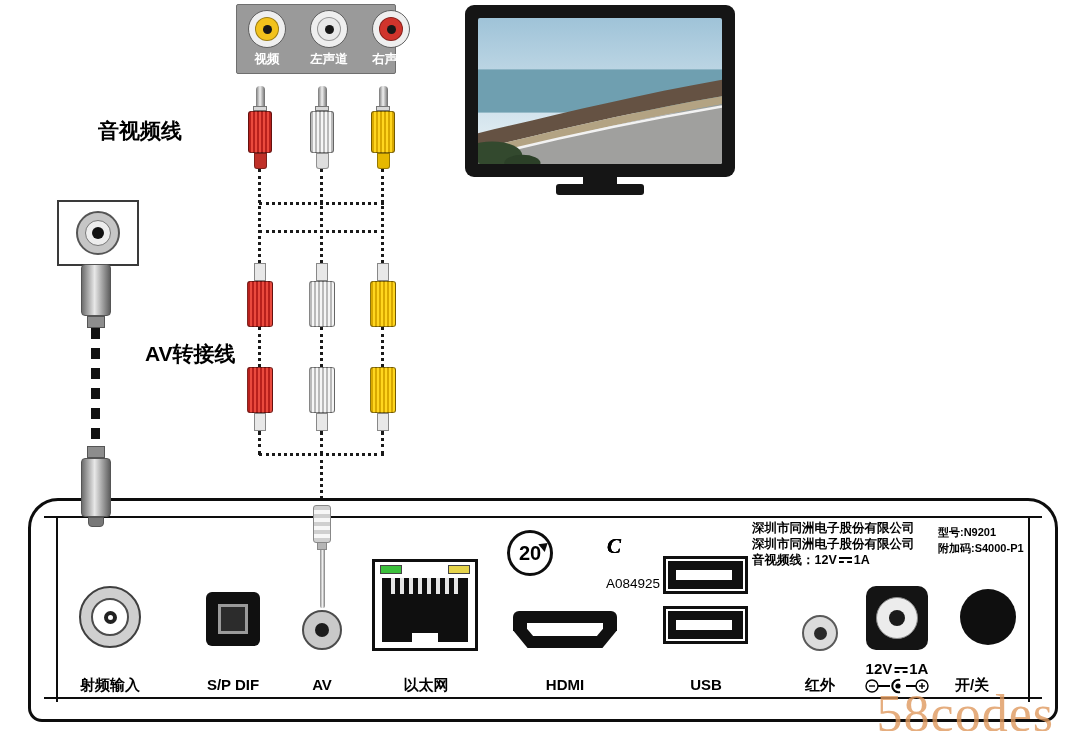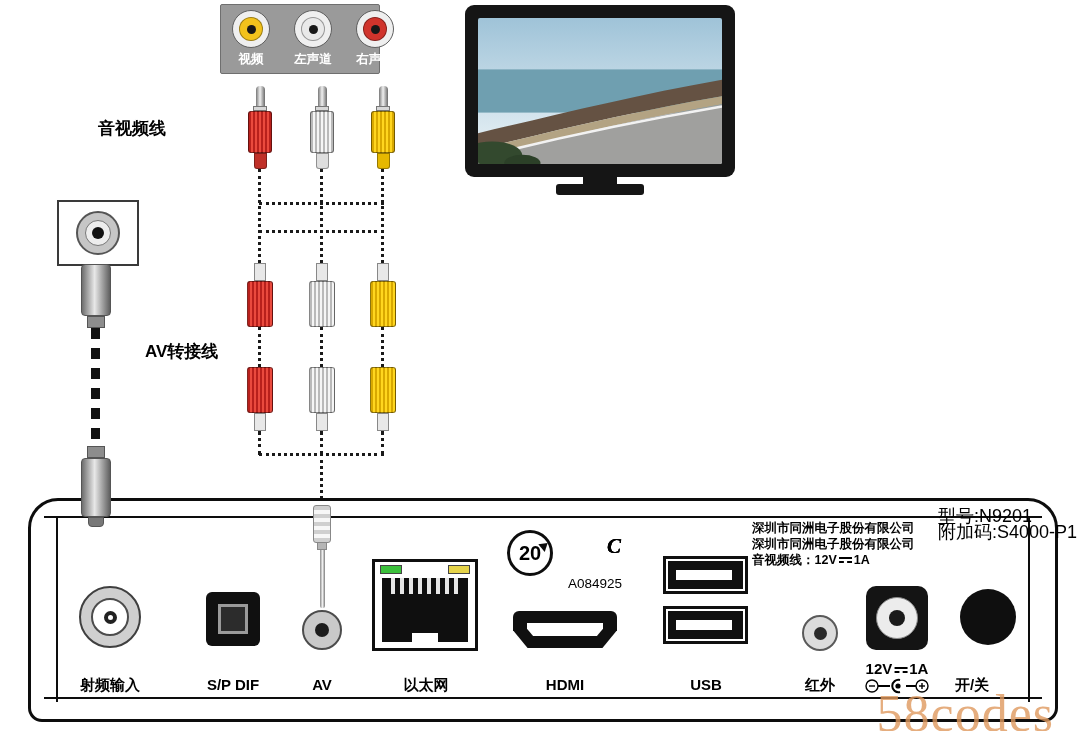--- a/index.html
+++ b/index.html
@@ -8,30 +8,30 @@
   #canvas{position:relative;width:1080px;height:731px;background:#fff;overflow:hidden}
 
   
   .tv-frame{position:absolute;left:465px;top:5px;width:270px;height:172px;background:#151515;border-radius:9px;padding:13px;z-index:2}
   .tv-screen{width:100%;height:100%;display:block;border-radius:2px}
   .tv-neck{position:absolute;left:583px;top:176px;width:34px;height:9px;background:#151515;z-index:2}
   .tv-base{position:absolute;left:556px;top:184px;width:88px;height:11px;background:#151515;border-radius:3px;z-index:2}
   .tv-label{position:absolute;left:465px;top:199px;width:270px;text-align:center;font-size:21px;font-weight:bold;color:#000;z-index:2}
 
   
-  .jack-panel{position:absolute;left:220px;top:4px;width:160px;height:70px;background:#9a9a9a;border:1px solid #6f6f6f;border-radius:2px;z-index:2}
+  .jack-panel{position:absolute;left:236px;top:4px;width:160px;height:70px;background:#9a9a9a;border:1px solid #6f6f6f;border-radius:2px;z-index:2}
   .jack-col{position:absolute;top:5px;width:56px;display:flex;flex-direction:column;align-items:center}
   .jack{width:38px;height:38px;border-radius:50%;background:#efefef;border:1px solid #5f5f5f;display:flex;align-items:center;justify-content:center}
   .jack .mid{width:24px;height:24px;border-radius:50%;border:1px solid rgba(0,0,0,.35);display:flex;align-items:center;justify-content:center}
   .jack .hole{width:9px;height:9px;border-radius:50%;background:#181818}
   .mid.yellow{background:#f2c21c}.mid.white{background:#e9e9e9}.mid.red{background:#d0342c}
   .jack-label{margin-top:3px;font-size:12.5px;font-weight:600;color:#fff;white-space:nowrap}
 
   
-  .lbl{position:absolute;font-size:17px;font-weight:bold;color:#000;white-space:nowrap;z-index:3}
+  .lbl{position:absolute;font-size:21px;font-weight:bold;color:#000;white-space:nowrap;z-index:3}
 
   
   .stack{position:absolute;display:flex;flex-direction:column;align-items:center;width:26px;z-index:3}
   .tip{width:9px;height:20px;background:linear-gradient(90deg,#777,#f0f0f0 45%,#6a6a6a);border-radius:4px 4px 0 0}
   .ring{width:14px;height:5px;background:#d8d8d8;border:1px solid #777}
   .bodyA{width:24px;height:42px;border:1px solid rgba(0,0,0,.45);border-radius:3px}
   .bootA{width:13px;height:16px;border:1px solid rgba(0,0,0,.35);border-radius:0 0 3px 3px}
   .bodyB{width:26px;height:46px;border:1px solid rgba(0,0,0,.45);border-radius:3px}
   .bootB{width:12px;height:18px;background:#e8e8e8;border:1px solid #888}
   .red-b{background:repeating-linear-gradient(90deg,#b8201c 0 2px,#ea4a3e 2px 4px)}
@@ -78,37 +78,37 @@
   .eth-led{position:absolute;top:3px;width:22px;height:9px;border:1px solid #444}
   .eth-led.g{left:5px;background:#3cc13c}
   .eth-led.y{right:5px;background:#e6d44a}
   .eth-port{position:absolute;left:7px;right:7px;top:16px;bottom:6px;background:#0f0f0f}
   .eth-pins{position:absolute;left:9px;right:9px;top:0;height:16px;background:repeating-linear-gradient(90deg,#e6e6e6 0 4px,#0f0f0f 4px 9px)}
   .eth-notch{position:absolute;left:50%;transform:translateX(-50%);bottom:0;width:26px;height:9px;background:#fff}
   .rohs{position:absolute;left:507px;top:530px;width:46px;height:46px;border:3px solid #0d0d0d;border-radius:50%;display:flex;align-items:center;justify-content:center;font-size:20px;font-weight:bold;z-index:2}
   .rohs::after{content:"";position:absolute;right:-3px;top:6px;border:5px solid transparent;border-left:8px solid #0d0d0d;transform:rotate(-40deg)}
   .ccc{position:absolute;left:578px;top:524px;width:72px;height:46px;text-align:center;z-index:2}
   .ccc span{font-family:"Liberation Serif","DejaVu Serif",serif;font-style:italic;font-weight:bold;font-size:21px;letter-spacing:-14px;display:inline-block;padding-right:14px;line-height:44px}
-  .cert{position:absolute;left:568px;top:576px;width:92px;text-align:left;font-size:13.5px;z-index:2}
+  .cert{position:absolute;left:568px;top:576px;width:92px;text-align:right;font-size:13.5px;z-index:2}
   .hdmi{position:absolute;left:513px;top:611px;width:104px;height:37px;background:#101010;border-radius:6px;clip-path:polygon(0 0,100% 0,100% 52%,86% 100%,14% 100%,0 52%);z-index:2}
   .hdmi-slot{position:absolute;left:14px;top:12px;width:76px;height:13px;background:#fff;clip-path:polygon(0 0,100% 0,100% 45%,92% 100%,8% 100%,0 45%)}
   .usb{position:absolute;left:663px;width:85px;height:38px;background:#fff;border:3px solid #101010;z-index:2}
   .usb-cav{position:absolute;inset:2px;background:#101010}
   .usb-tongue{position:absolute;left:10px;top:11px;width:56px;height:10px;background:#fff}
   .ir{position:absolute;left:802px;top:615px;width:36px;height:36px;border-radius:50%;background:#dcdcdc;border:2px solid #5a5a5a;display:flex;align-items:center;justify-content:center;z-index:2}
   .ir-in{width:13px;height:13px;border-radius:50%;background:#2a2a2a}
   .pwr{position:absolute;left:866px;top:586px;width:62px;height:64px;background:#141414;border-radius:10px;display:flex;align-items:center;justify-content:center;z-index:2}
   .pwr-face{width:42px;height:42px;border-radius:50%;background:#ececec;border:1px solid #8a8a8a;display:flex;align-items:center;justify-content:center}
   .pwr-pin{width:16px;height:16px;border-radius:50%;background:#1a1a1a}
   .sw{position:absolute;left:960px;top:589px;width:56px;height:56px;border-radius:50%;background:#0f0f0f;z-index:2}
 
   
   .plabel{position:absolute;transform:translateX(-50%);font-size:15px;font-weight:bold;white-space:nowrap;z-index:2;color:#000}
   .coinfo{position:absolute;left:752px;top:520px;font-size:12.5px;font-weight:bold;line-height:16px;white-space:nowrap;z-index:2}
-  .modelinfo{position:absolute;left:938px;top:508px;font-size:18px;font-weight:normal;line-height:16px;white-space:nowrap;z-index:2}
+  .modelinfo{position:absolute;left:938px;top:524px;font-size:11px;font-weight:bold;line-height:16px;white-space:nowrap;z-index:2}
   .dc{display:inline-block;width:13px;height:8px;margin:0 2px;position:relative;vertical-align:baseline}
   .dc::before{content:"";position:absolute;top:1px;left:0;right:0;border-top:2px solid #000}
   .dc::after{content:"";position:absolute;top:5px;left:0;right:0;border-top:2px dashed #000}
   .polarity{position:absolute;left:897px;top:678px;transform:translateX(-50%);z-index:2}
 
   
   .watermark{position:absolute;right:26px;top:684px;font-family:"Liberation Serif","DejaVu Serif",serif;font-size:52px;color:rgba(222,152,94,.8);letter-spacing:1px;z-index:4}
 </style>
 </head>
 <body>

